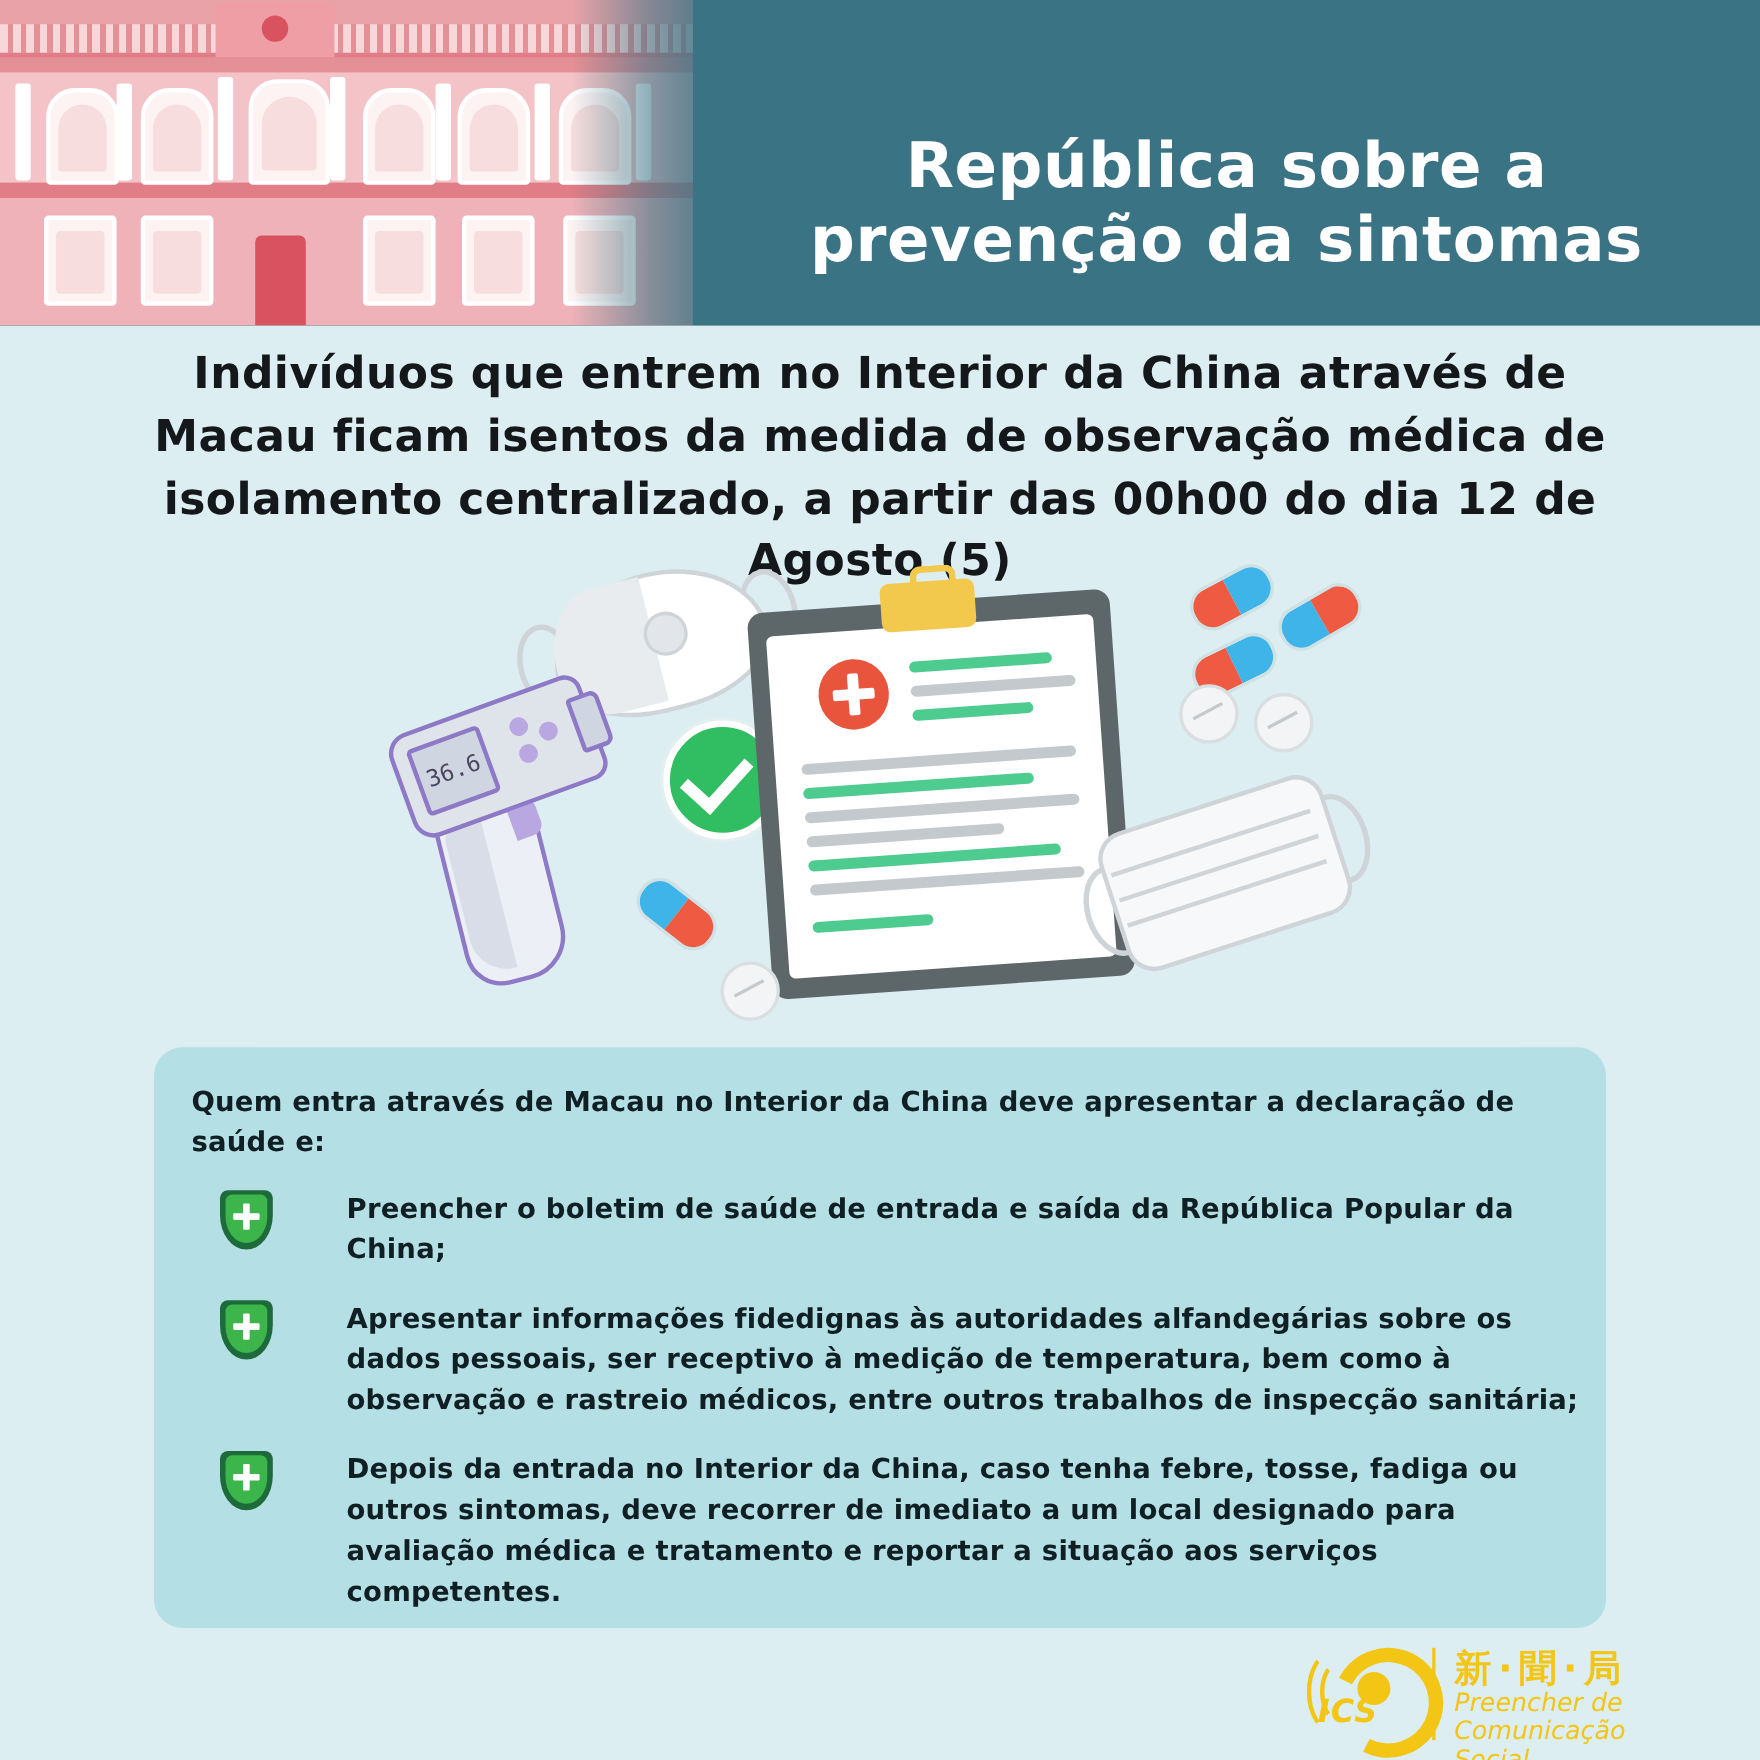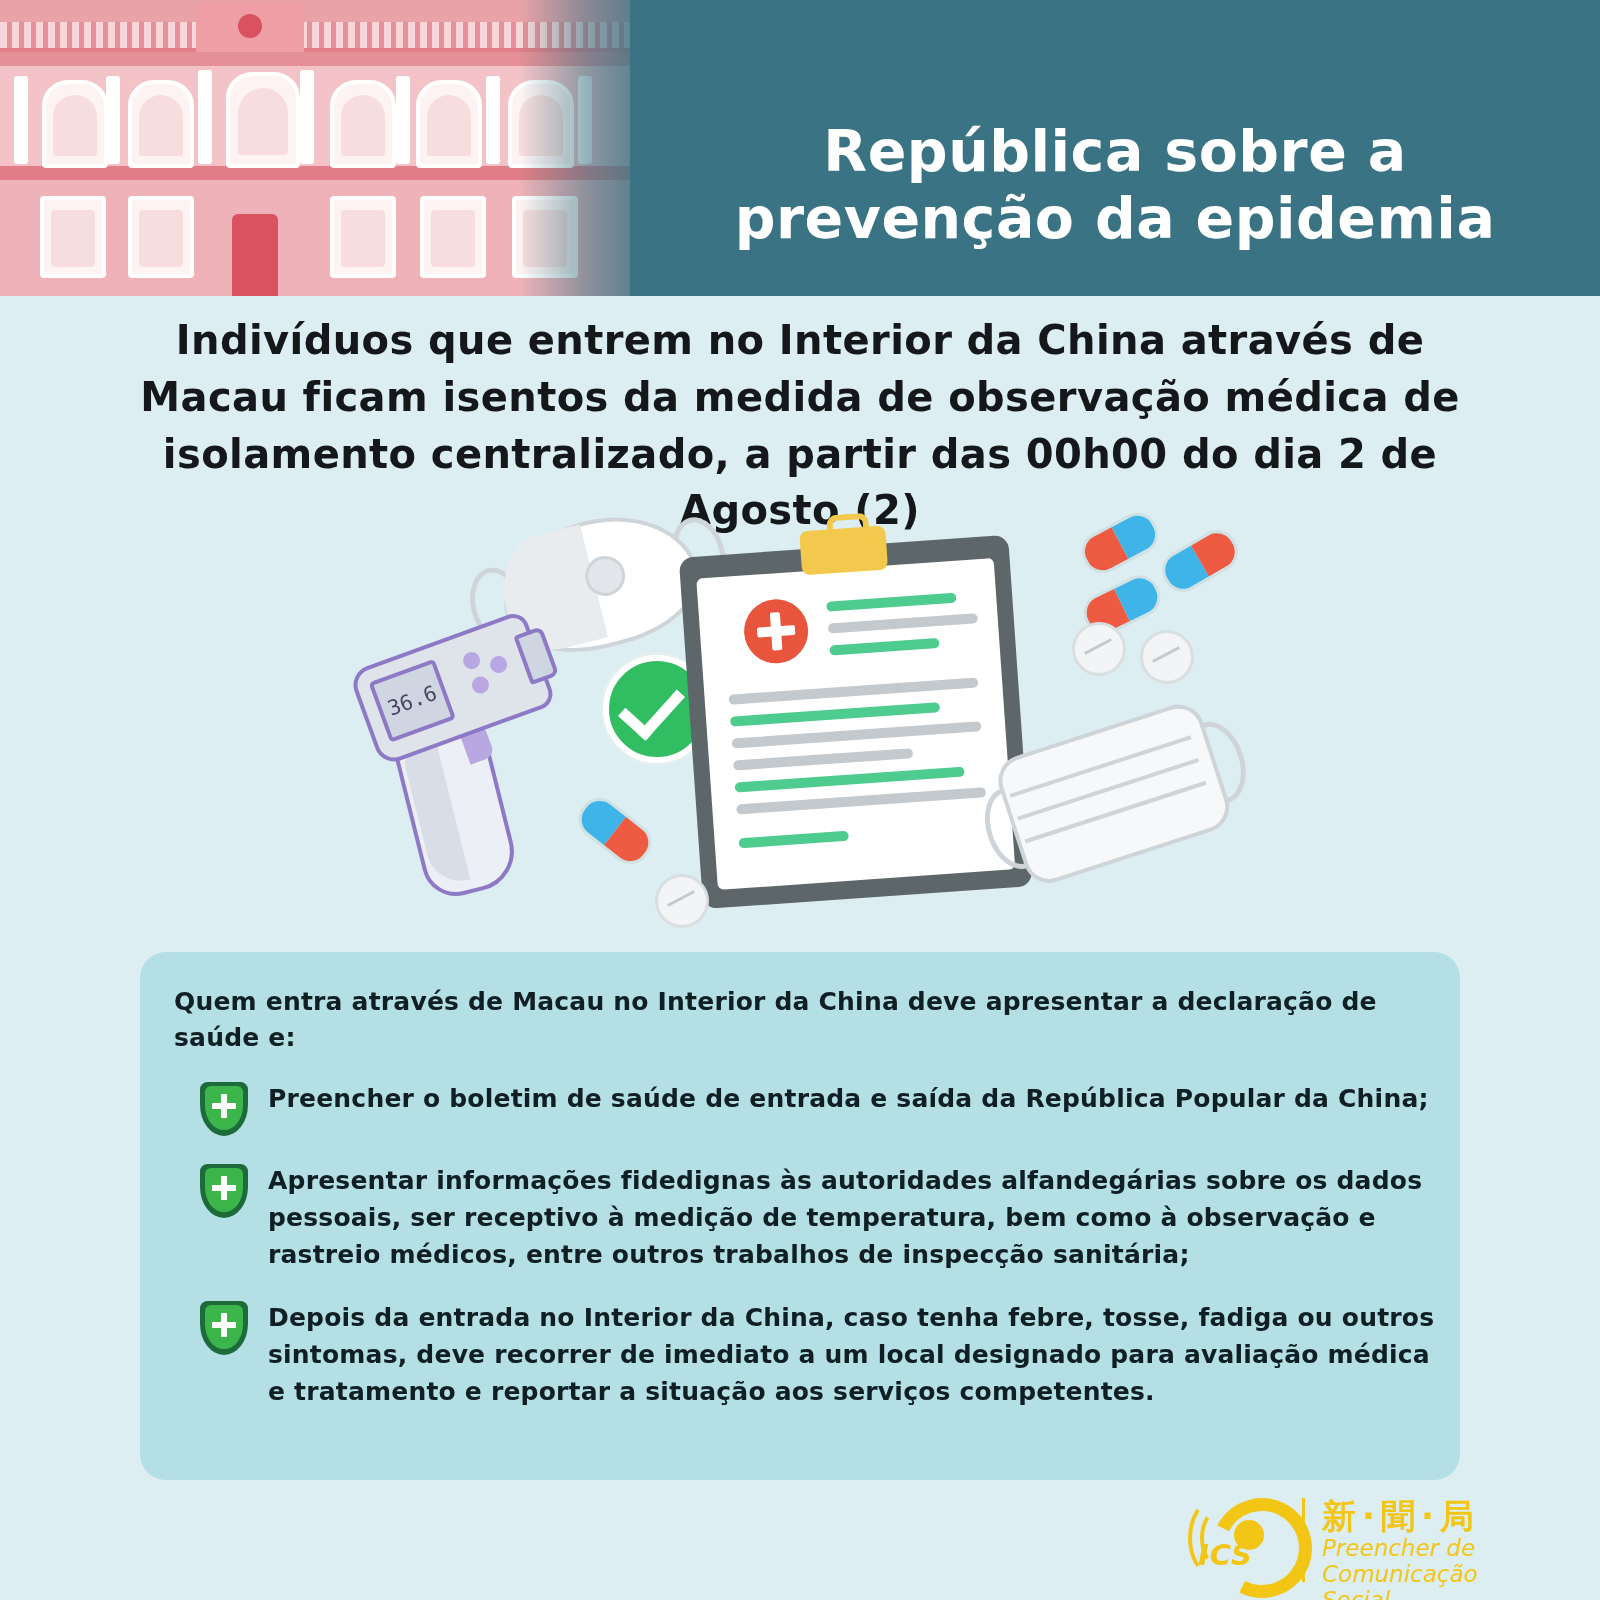--- a/index.html
+++ b/index.html
@@ -488,20 +488,21 @@
     border-radius: 1px;
   }
   .shield .sh-plus:before { left: 21px; top: 12px; width: 6px; height: 24px; }
   .shield .sh-plus:after  { left: 12px; top: 21px; width: 24px; height: 6px; }
   .bullet-text {
     color: #0f1f24;
     font-weight: bold;
     font-size: 25px;
     line-height: 1.48;
     letter-spacing: 0.2px;
+    margin-left: 47px;
   }
 
   
   .footer-logo {
     position: absolute;
     left: 1150px;
     top: 1492px;
     width: 400px;
     height: 96px;
   }
@@ -627,25 +628,25 @@
       <div class="win" style="left:512px; top:196px; width:58px; height:74px;">
           <div class="win-inner"></div>
         </div>
       <div class="b-door"></div>
       <div class="header-fade"></div>
     </div>
 
 
     <div class="header-title">
       <div>República sobre a</div>
-      <div>prevenção da epidemia</div>
+      <div>prevenção da sintomas</div>
     </div>
   </div>
 
-  <div class="main-title">Indivíduos que entrem no Interior da China através de Macau ficam isentos da medida de observação médica de isolamento centralizado, a partir das 00h00 do dia 2 de Agosto (2)</div>
+  <div class="main-title">Indivíduos que entrem no Interior da China através de Macau ficam isentos da medida de observação médica de isolamento centralizado, a partir das 00h00 do dia 12 de Agosto (5)</div>
 
   <div class="illus">
 
     <div class="mask-a">
       <div class="ear l"></div>
       <div class="ear r"></div>
       <div class="body"></div>
       <div class="shade"></div>
       <div class="knob"></div>
     </div>

